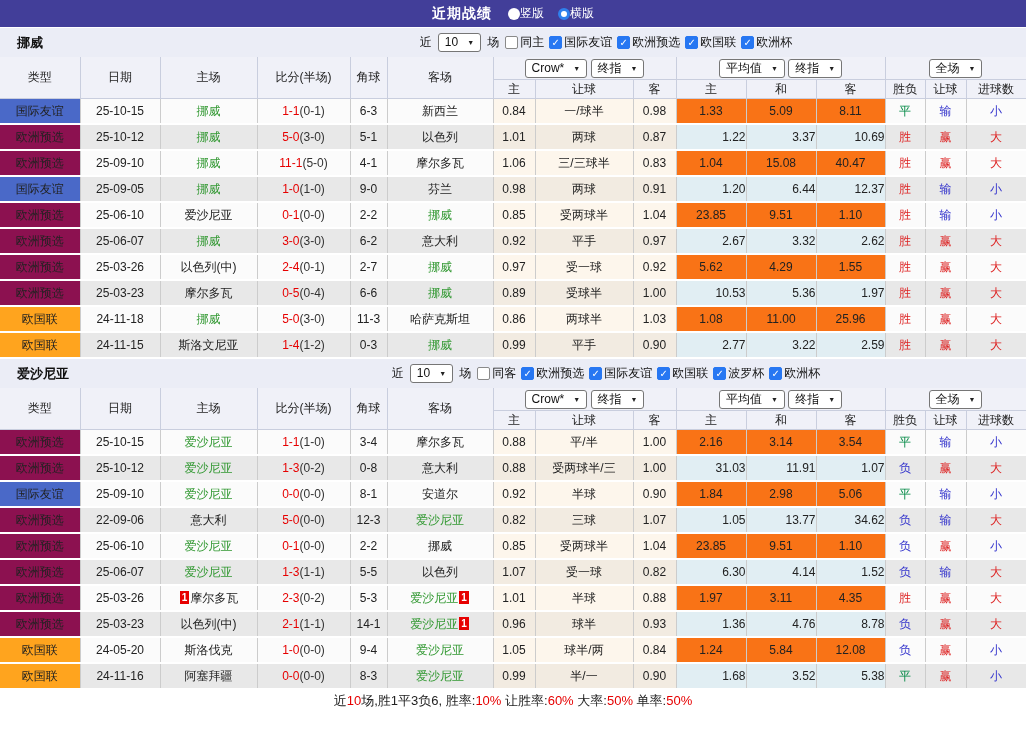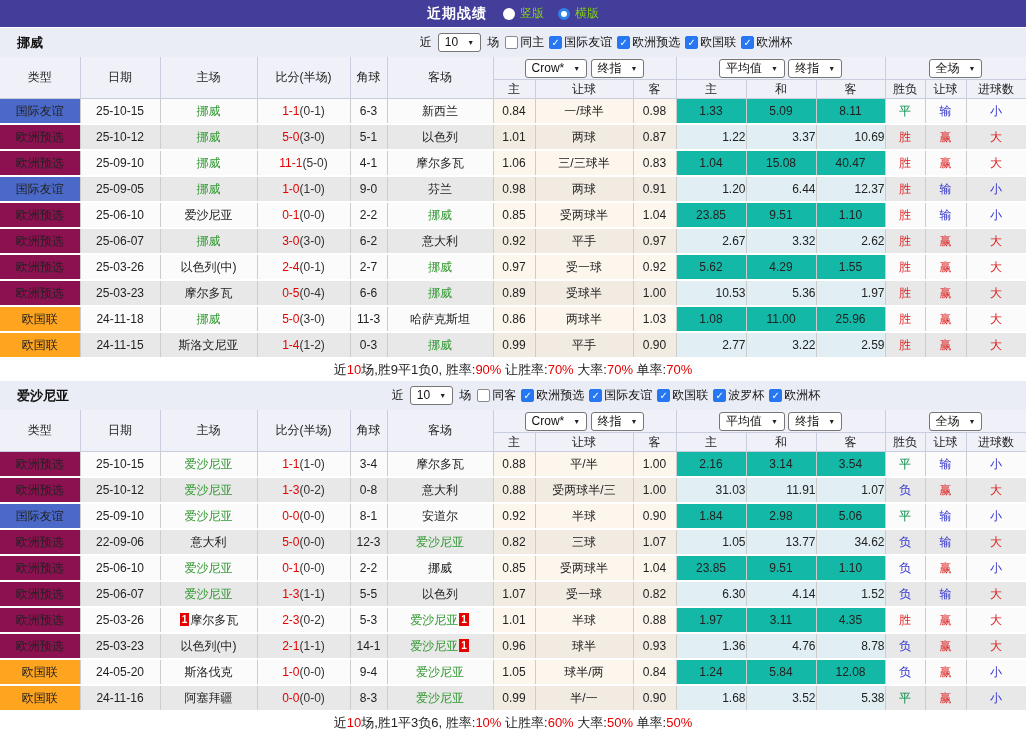--- a/index.html
+++ b/index.html
@@ -1,21 +1,21 @@
 <!DOCTYPE html>
 <html><head>
 <meta charset="utf-8">
 <style>
   html,body{margin:0;padding:0;background:#fff;}
   body{width:1026px;font-family:"Liberation Sans","DejaVu Sans",sans-serif;-webkit-font-smoothing:antialiased;}
 
   
   .topbar{height:27px;background:#423e99;display:flex;align-items:center;justify-content:center;gap:16px;color:#fff;border-bottom:1px solid #fff;}
   .topbar .title{font-weight:bold;font-size:14px;letter-spacing:1px;}
-  .radio-item{display:inline-flex;align-items:center;gap:5px;font-size:12px;cursor:pointer;color:#84cc16;}
+  .radio-item{display:inline-flex;align-items:center;font-size:12px;cursor:pointer;color:#ffffff;}
   .radio{width:12px;height:12px;border-radius:50%;background:#fff;box-sizing:border-box;display:inline-block;}
   .radio.checked{border:3.5px solid #2f80ed;}
 
   
   .secbar{height:29px;background:#ebedf6;display:flex;align-items:center;}
   .secname{font-weight:bold;font-size:13px;color:#111;padding-left:17px;width:185px;box-sizing:border-box;}
   .controls{flex:1;display:flex;align-items:center;justify-content:center;gap:5px;font-size:12px;color:#111;}
   .ctl-label{padding:0 1px;}
 
   
@@ -31,21 +31,21 @@
   table.results{border-collapse:collapse;table-layout:fixed;width:1026px;}
   table.results th{background:#f0f1f8;font-weight:normal;font-size:12px;color:#222;border-right:1px solid #c9cede;border-bottom:1px solid #c9cede;padding:0;overflow:hidden;white-space:nowrap;}
   th.grp{height:22px;}
   th.sub{height:18px;}
   th:last-child,td:last-child{border-right:none;}
   table.results td{font-size:12px;text-align:center;height:24px;border-right:1px solid #cccccc;border-bottom:2px solid #fff;color:#222;overflow:hidden;white-space:nowrap;padding:0;}
   tr.odd  td.plain{background:#fbfbfb;}
   tr.even td.plain{background:#e8e8e8;}
   tr.odd  td.cream{background:#fdf6ec;}
   tr.even td.cream{background:#f2ebe1;}
-  tr.odd  td.blue{background:#14b8a6;}
+  tr.odd  td.blue{background:#f97316;}
   tr.even td.blue{background:#e1eef3;text-align:right;}
   td.badge{color:#fff;}
   .score{color:#e60000;}
   .half{color:#333;}
   .team-green{color:#339933;}
   .red1{display:inline-block;background:#e60000;color:#fff;font-size:10px;line-height:13px;padding:0 2px;font-weight:bold;margin:0 1px;vertical-align:1px;}
 
   .summary{height:22px;line-height:22px;text-align:center;font-size:13px;color:#222;}
   .summary .red{color:#e60000;}
 </style>
@@ -323,21 +323,20 @@
             <td class="blue">2.77</td>
             <td class="blue">3.22</td>
             <td class="blue">2.59</td>
             <td class="plain" style="color: rgb(221, 34, 34);">胜</td>
             <td class="plain" style="color: rgb(221, 34, 34);">赢</td>
             <td class="plain" style="color: rgb(221, 34, 34);">大</td>
           </tr>
         </tbody>
       </table>
     </div>
-  <div class="summary"><span>近</span><span class="red">10</span><span>场,胜9平1负0, 胜率:</span><span class="red">90%</span><span> 让胜率:</span><span class="red">70%</span><span> 大率:</span><span class="red">70%</span><span> 单率:</span><span class="red">70%</span></div>
 </div>
 
 <div>
   <div class="secbar">
     <span class="secname">爱沙尼亚</span>
     <div class="controls">
         <span class="ctl-label">近</span>
         <span class="sel">
           <span class="sel-v">10</span>
           <span class="arr">▼</span>

